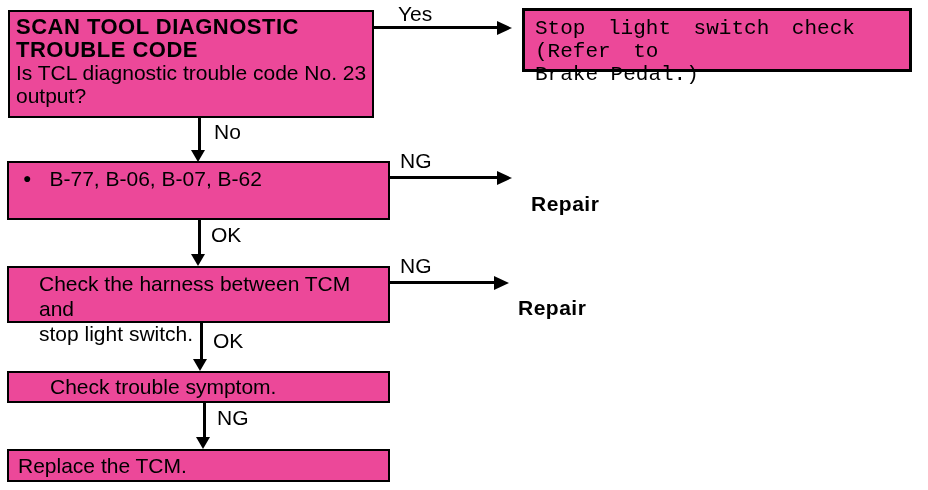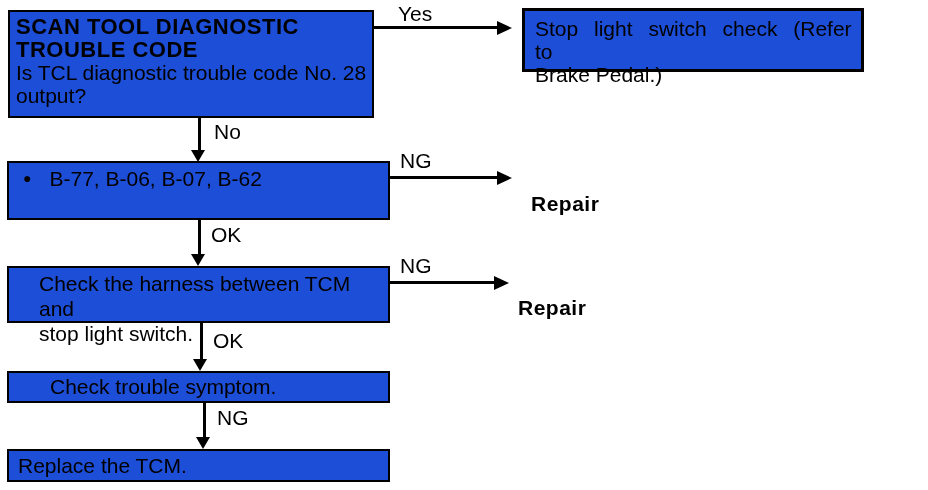--- a/index.html
+++ b/index.html
@@ -7,21 +7,21 @@
     position:relative;
     width:928px;height:490px;
     background:#ffffff;
     color:#000;
     font-family:"Liberation Sans", sans-serif;
     overflow:hidden;
   }
   .box{
     position:absolute;
     border:2px solid #000;
-    background:#1d4ed8;
+    background:#ec4899;
     box-sizing:border-box;
     padding:3px 4px 0 6px;
   }
   .box-thick{border-width:3px;}
   .pre{white-space:pre-line;}
   .h1txt{font-weight:700;font-size:22px;line-height:23px;letter-spacing:.5px;}
   .h2txt{font-weight:700;font-size:21px;line-height:24px;}
   .bodytxt{font-size:21px;line-height:23px;}
   .bodytxt25{font-size:21px;line-height:25px;margin-left:24px;}
   .bullet-row{display:flex;align-items:flex-start;font-size:21px;line-height:25px;}
@@ -39,29 +39,29 @@
   .spread{word-spacing:10px;}
 </style>
 </head>
 <body>
 
 <div class="canvas">
 
   <div class="box" style="left:8px;top:10px;width:366px;height:108px;">
     <div class="h1txt pre">SCAN TOOL DIAGNOSTIC
 TROUBLE CODE</div>
-    <div class="bodytxt pre">Is TCL diagnostic trouble code No. 28
+    <div class="bodytxt pre">Is TCL diagnostic trouble code No. 23
 output?</div>
   </div>
 
   <div class="lbl" style="left:398px;top:3px;">Yes</div>
   <div class="hline" style="left:374px;top:26px;width:124px;"></div>
   <div class="arrow-right" style="left:497px;top:21px;"></div>
 
-  <div class="box box-thick" style="left:522px;top:8px;width:342px;height:64px;padding:6px 8px 0 10px;">
+  <div class="box box-thick" style="left:522px;top:8px;width:390px;height:64px;padding:6px 8px 0 10px;font-family:Liberation Mono, monospace;">
     <div class="bodytxt spread">Stop light switch check (Refer to</div>
     <div class="bodytxt">Brake Pedal.)</div>
   </div>
 
   <div class="vline" style="left:198px;top:118px;height:34px;"></div>
   <div class="arrow-down" style="left:191px;top:150px;"></div>
   <div class="lbl" style="left:214px;top:121px;">No</div>
 
   <div class="box" style="left:7px;top:161px;width:383px;height:59px;">
     <div class="bullet-row">

